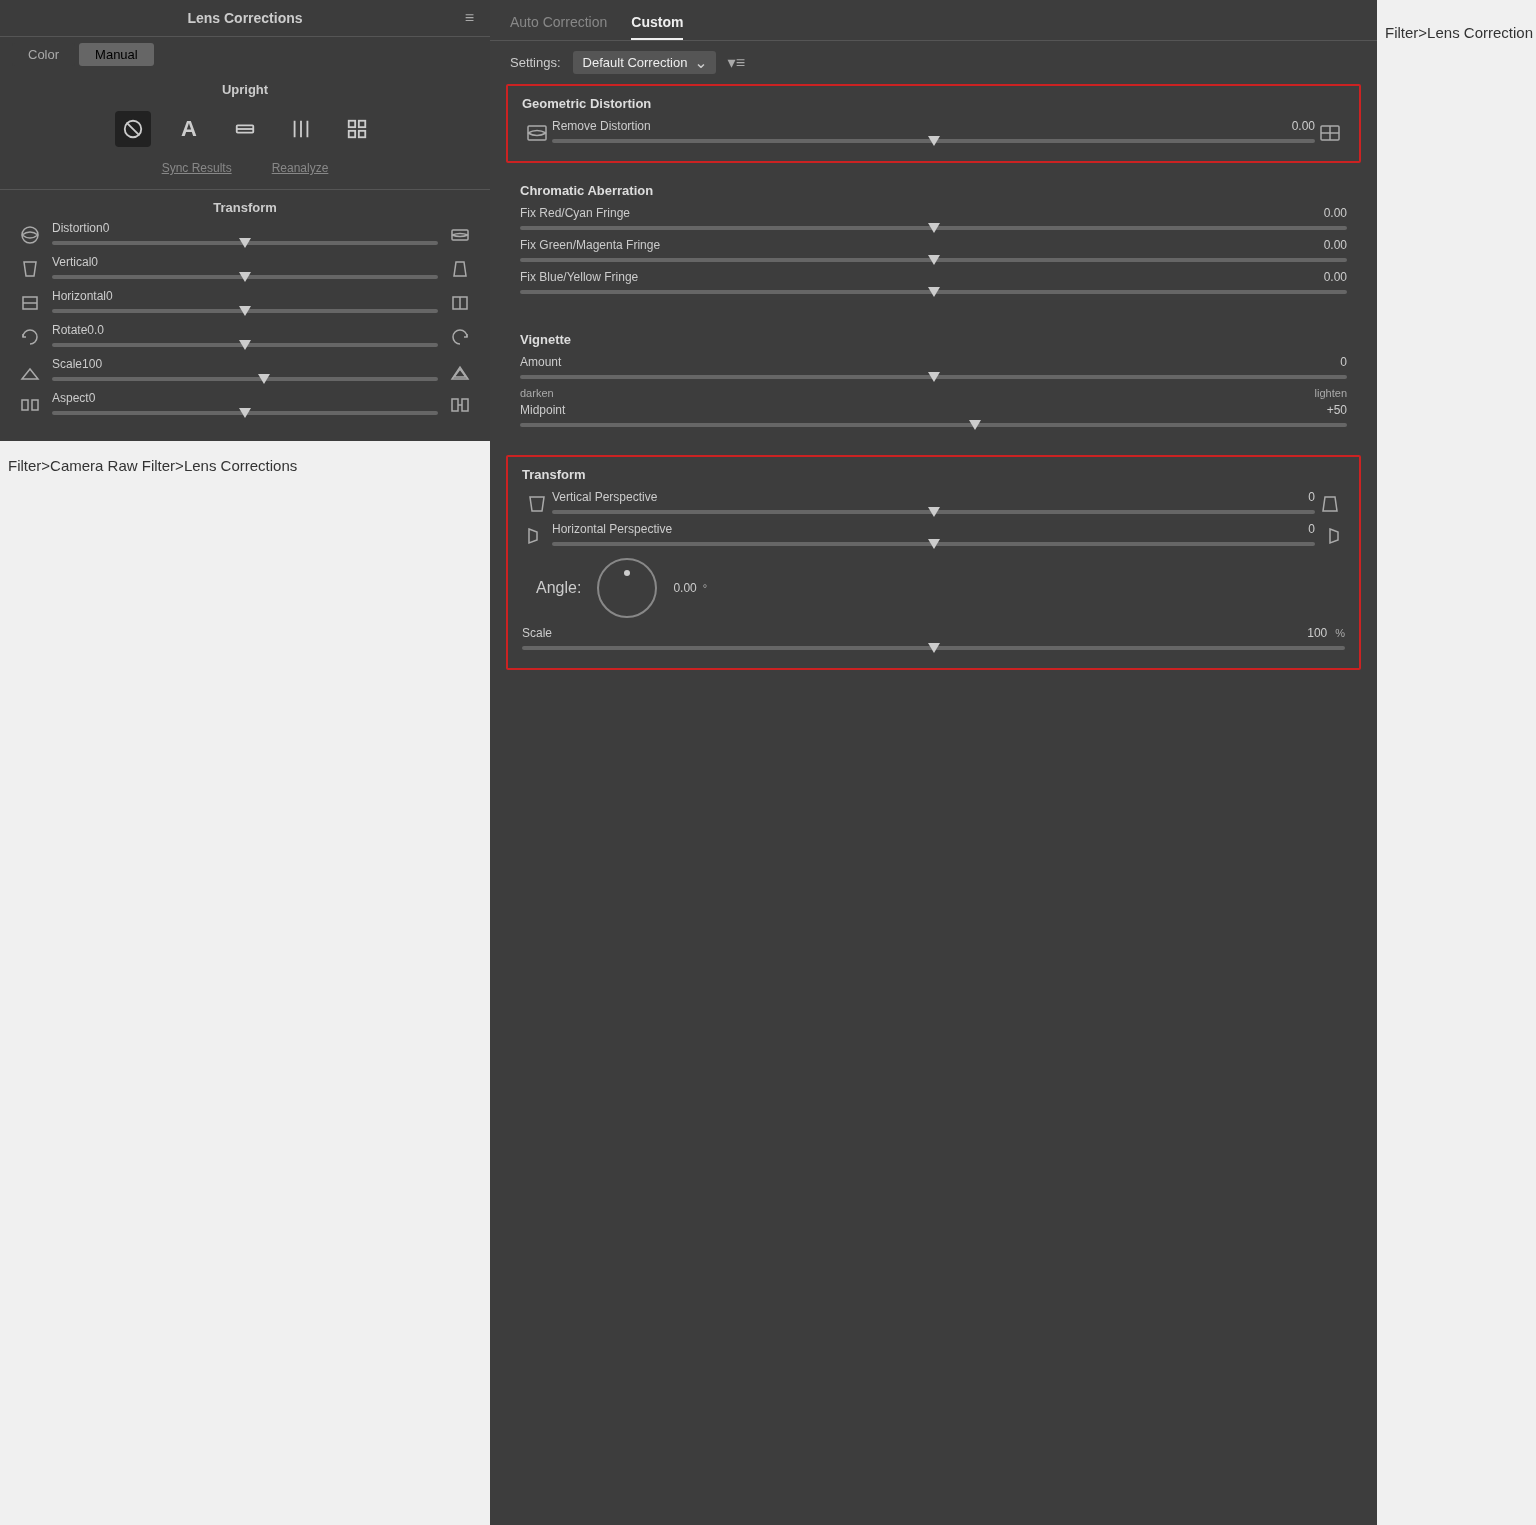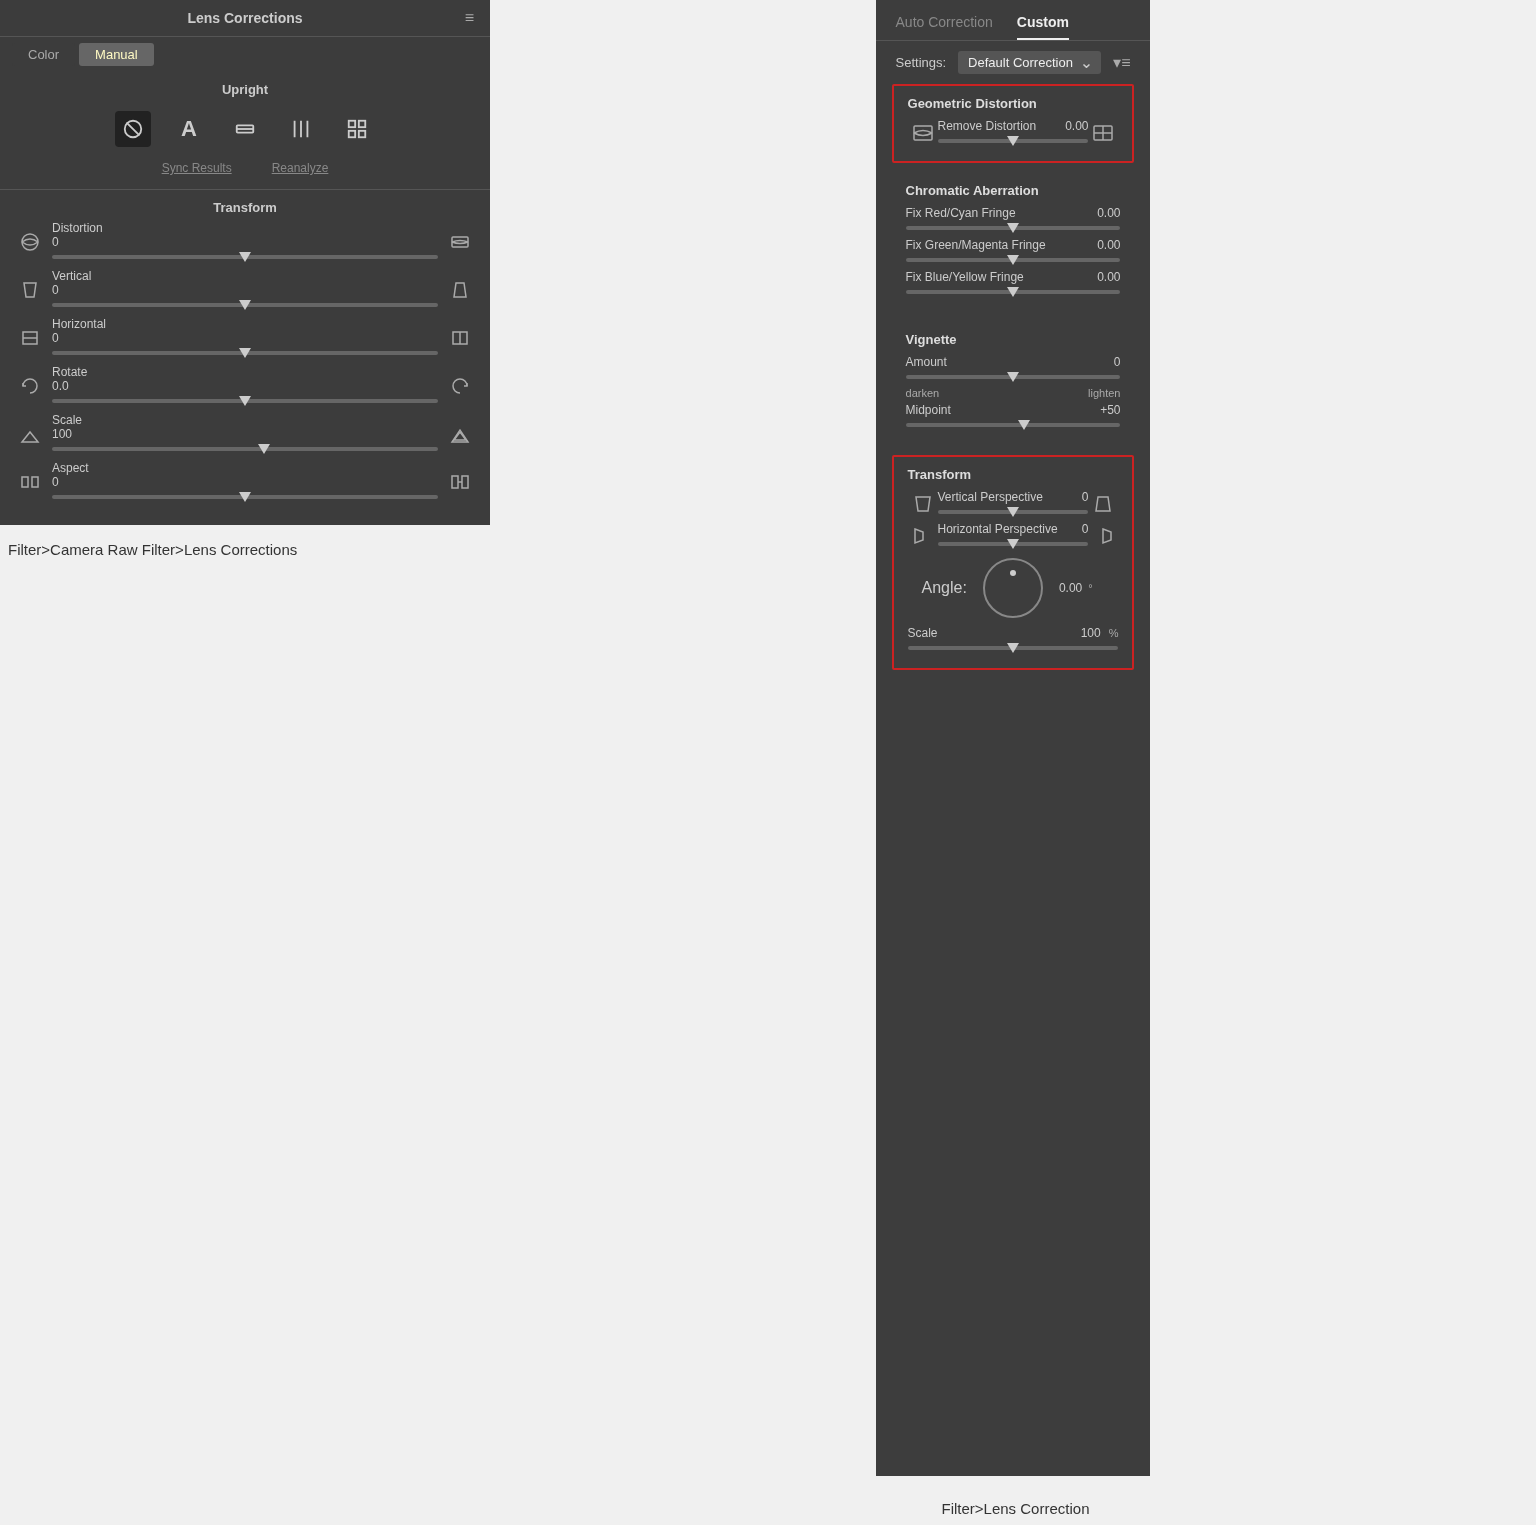--- a/index.html
+++ b/index.html
@@ -65,21 +65,21 @@
       border: none;
     }
 
     .tab-btn.inactive {
       background: #3c3c3c;
       color: #aaa;
     }
 
     .tab-btn.active {
       background: #666;
-      color: #fef9c3;
+      color: #000000;
     }
 
     .section-title {
       text-align: center;
       color: #ccc;
       font-size: 13px;
       font-weight: bold;
       margin: 10px 0 6px 0;
     }
 
@@ -153,21 +153,20 @@
     .slider-content {
       flex: 1;
       display: flex;
       flex-direction: column;
     }
 
     .slider-label-row {
       display: flex;
       justify-content: flex-start;
       margin-bottom: 2px;
-      flex-direction: column;
     }
 
     .slider-label {
       color: #ccc;
       font-size: 12px;
     }
 
     .slider-value {
       color: #ccc;
       font-size: 12px;
@@ -209,23 +208,22 @@
       font-size: 15px;
       padding: 16px 8px;
       font-weight: normal;
     }
 
     
     .right-panel {
       flex: 1;
       background: #f0f0f0;
       display: flex;
-      flex-direction: column;
+      flex-direction: row;
       padding: 0;
-      align-items: center;
     }
 
     .right-inner {
       background: #3d3d3d;
       flex: 1;
       display: flex;
       flex-direction: column;
     }
 
     .right-tabs {

